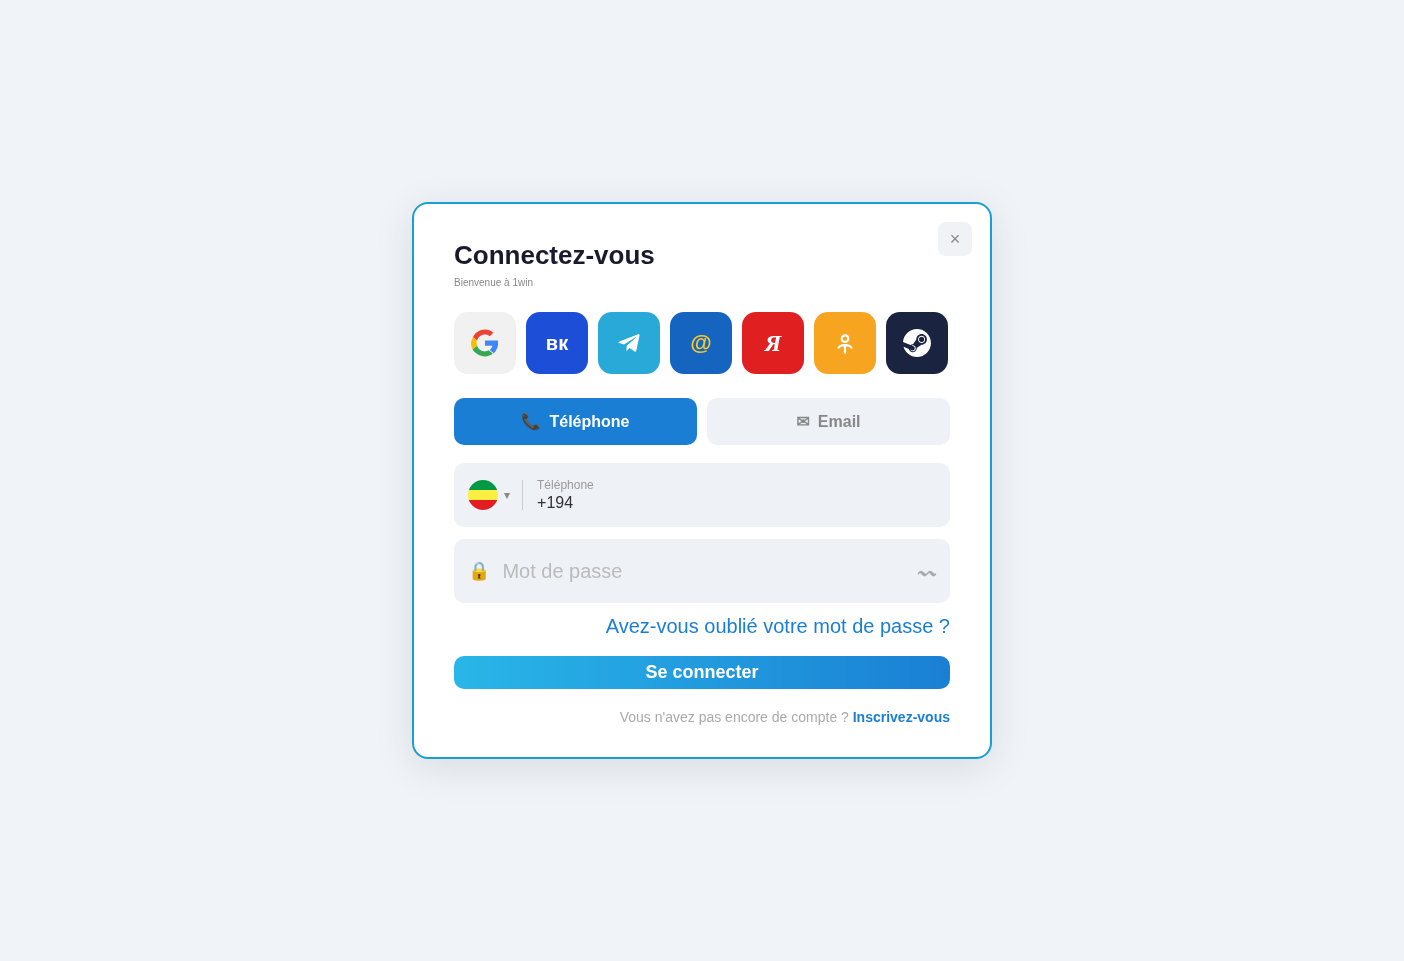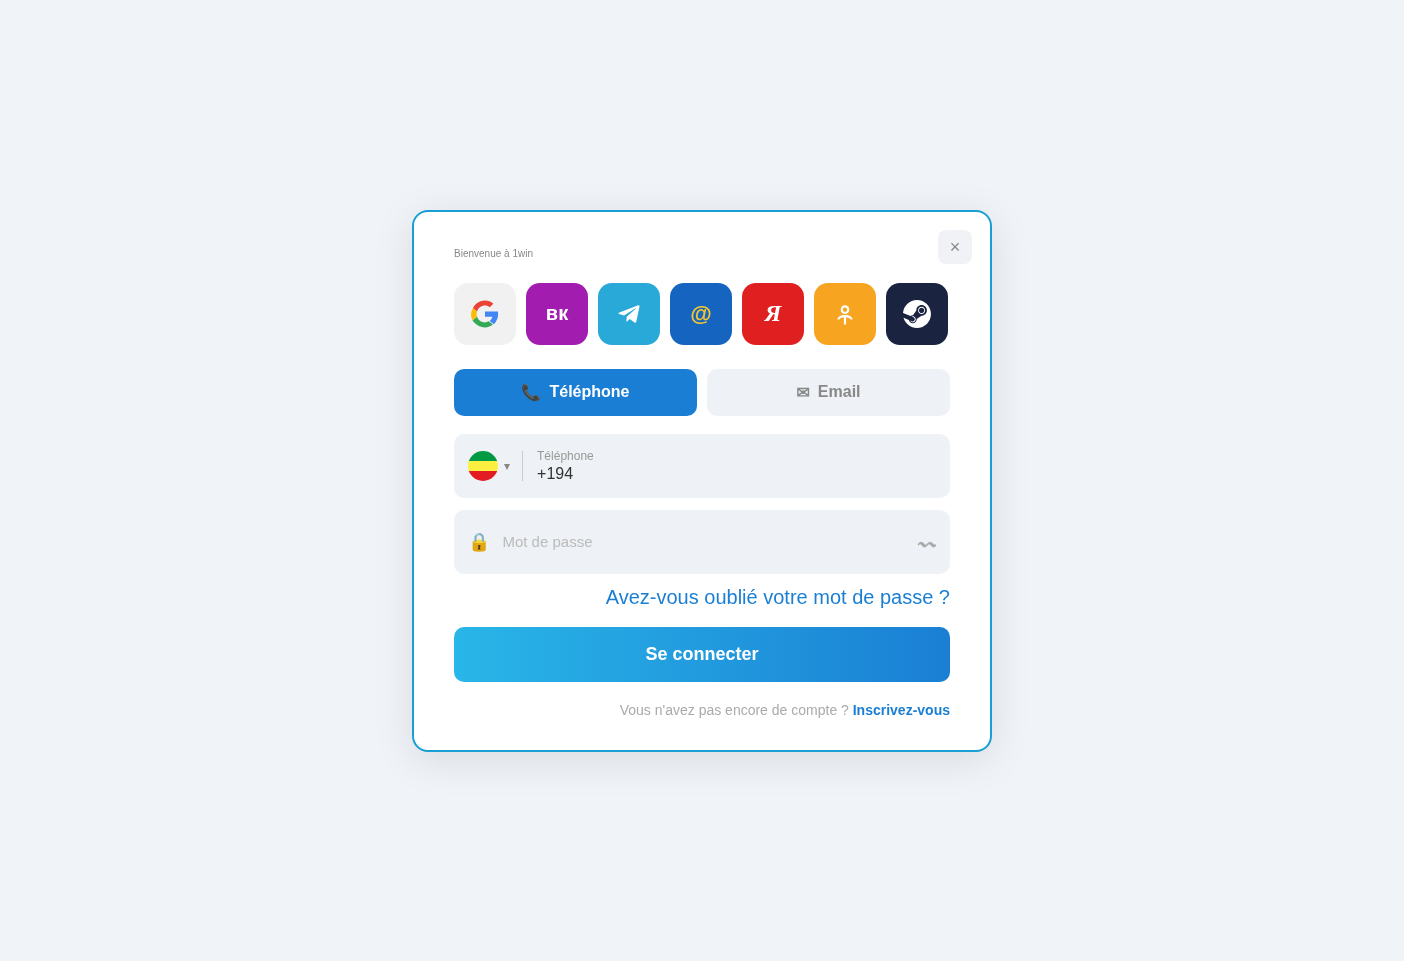--- a/index.html
+++ b/index.html
@@ -60,21 +60,21 @@
       border-radius: 14px;
       display: flex;
       align-items: center;
       justify-content: center;
       cursor: pointer;
       font-size: 22px;
       font-weight: 700;
       flex-shrink: 0;
     }
     .social-google { background: #f1f1f1; }
-    .social-vk { background: #a21caf; color: white; }
+    .social-vk { background: #1d4ed8; color: white; }
     .social-telegram { background: #29a9d8; color: white; }
     .social-mail { background: #1565c0; color: #f9c62c; }
     .social-yandex { background: #e02020; color: white; font-family: serif; font-style: italic; }
     .social-ok { background: #f7a421; color: white; }
     .social-steam { background: #1a2340; color: white; }
     .tab-row {
       display: flex;
       gap: 10px;
       margin-bottom: 18px;
     }
@@ -150,21 +150,21 @@
       font-weight: 500;
     }
     .lock-icon {
       color: #aaa;
       font-size: 18px;
       margin-right: 12px;
       flex-shrink: 0;
     }
     .password-placeholder {
       flex: 1;
-      font-size: 15px;
+      font-size: 20px;
       color: #bbb;
     }
     .eye-icon {
       color: #aaa;
       font-size: 18px;
       cursor: pointer;
       flex-shrink: 0;
     }
     .forgot-link {
       text-align: right;
@@ -172,21 +172,21 @@
       margin-top: 4px;
     }
     .forgot-link a {
       color: #1a7fd4;
       font-size: 20px;
       text-decoration: none;
       font-weight: 500;
     }
     .login-btn {
       width: 100%;
-      padding: 17px;
+      padding: 6px;
       border-radius: 10px;
       border: none;
       background: linear-gradient(90deg, #29b6e8 0%, #1a7fd4 100%);
       color: white;
       font-size: 18px;
       font-weight: 700;
       cursor: pointer;
       margin-bottom: 20px;
     }
     .register-row {
@@ -224,20 +224,21 @@
       font-weight: 700;
       font-family: Georgia, serif;
     }
   </style>
 </head>
 <body>
 
 <div class="dialog-wrapper">
   <button class="close-btn">×</button>
 
+  <h2 class="dialog-title">Connectez-vous</h2>
   <p class="dialog-subtitle">Bienvenue à 1win</p>
 
   <div class="social-icons">
 
     <div class="social-icon social-google">
       <svg class="google-g" viewBox="0 0 48 48">
         <path fill="#EA4335" d="M24 9.5c3.14 0 5.95 1.08 8.17 2.84l6.08-6.08C34.38 3.02 29.45 1 24 1 14.82 1 6.98 6.48 3.38 14.28l7.08 5.5C12.14 13.72 17.6 9.5 24 9.5z"></path>
         <path fill="#4285F4" d="M46.52 24.5c0-1.64-.15-3.22-.42-4.75H24v9h12.67c-.55 2.97-2.2 5.48-4.68 7.17l7.17 5.57C43.42 37.45 46.52 31.42 46.52 24.5z"></path>
         <path fill="#FBBC05" d="M10.46 28.22A14.5 14.5 0 0 1 9.5 24c0-1.47.25-2.89.7-4.22l-7.08-5.5A23.94 23.94 0 0 0 0 24c0 3.86.92 7.52 2.54 10.75l7.92-6.53z"></path>
         <path fill="#34A853" d="M24 47c5.45 0 10.02-1.8 13.36-4.88l-7.17-5.57c-1.83 1.22-4.17 1.95-6.19 1.95-6.4 0-11.86-4.22-13.54-9.78l-7.92 6.53C6.98 41.52 14.82 47 24 47z"></path>

